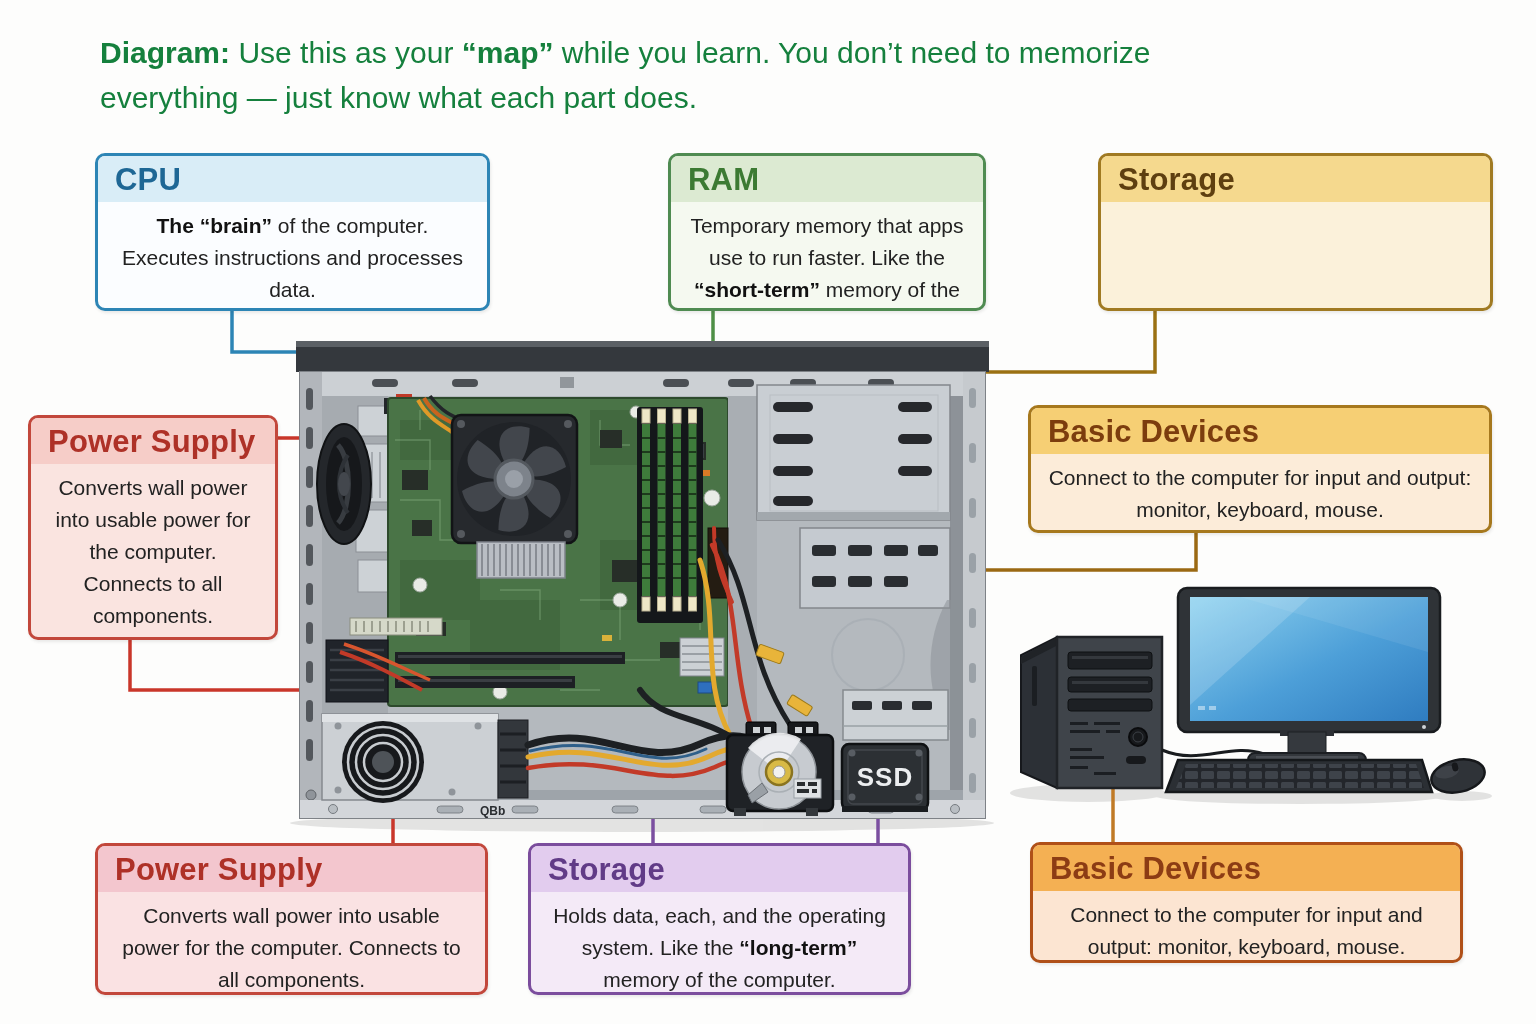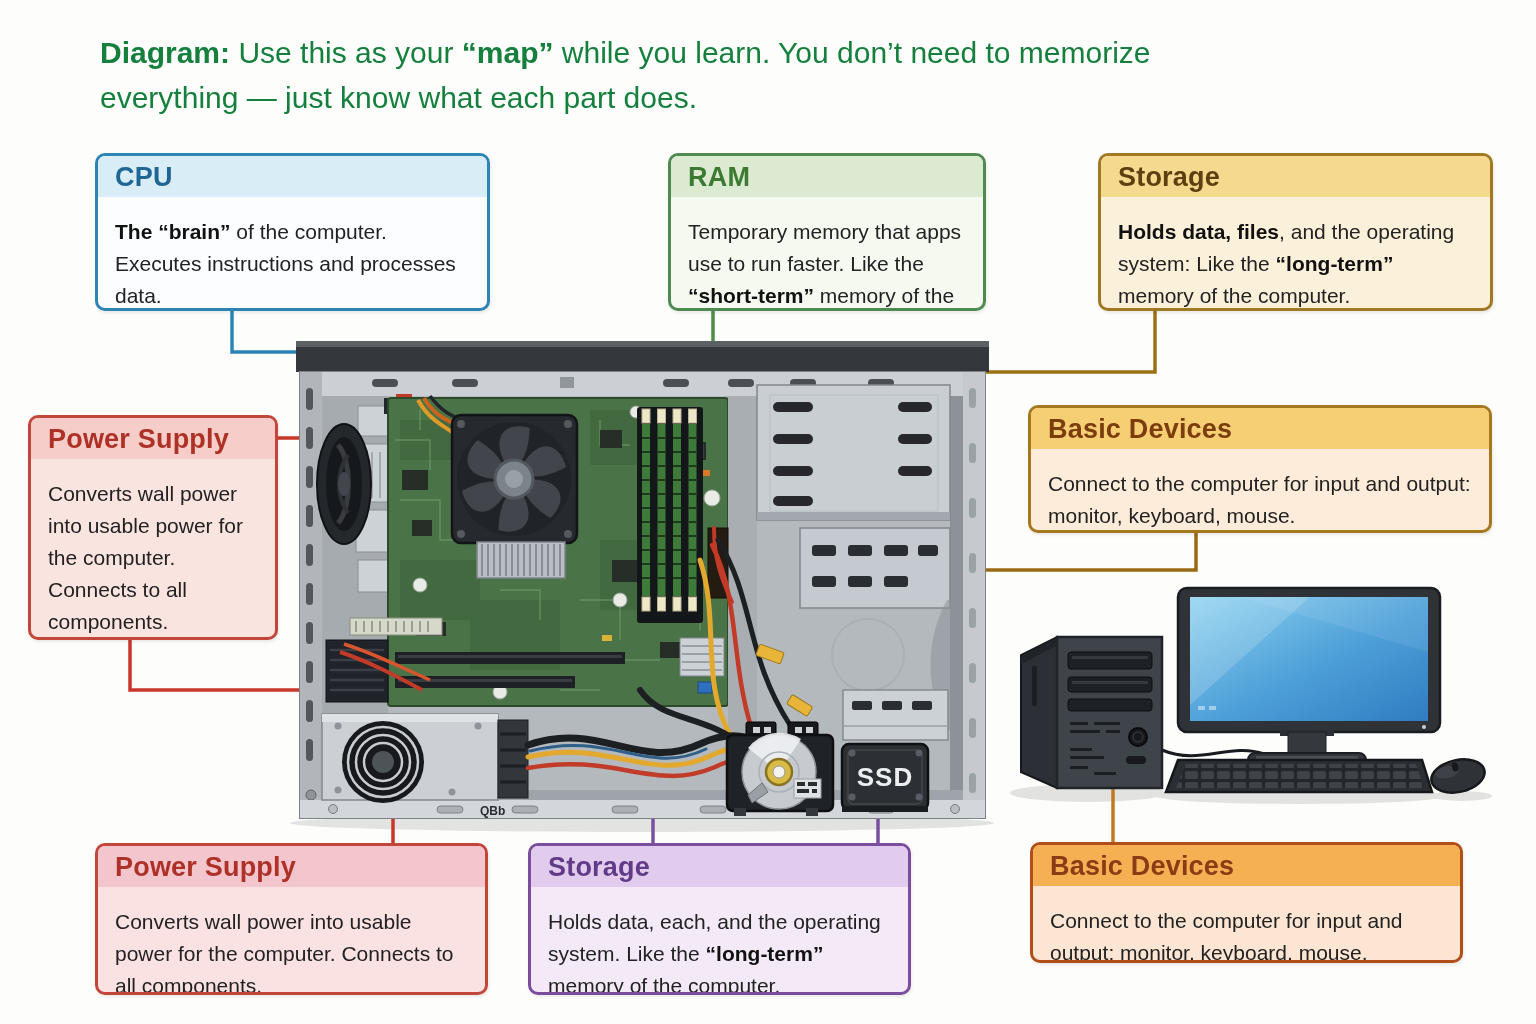--- a/index.html
+++ b/index.html
@@ -6,22 +6,22 @@
   #stage{position:relative;width:1536px;height:1024px;background:#fdfdfc;overflow:hidden;
          font-family:"Liberation Sans",sans-serif;}
   #stage svg{position:absolute;left:0;top:0;}
   #page-title{position:absolute;left:100px;top:30px;width:1180px;margin:0;
               font-size:30px;line-height:1.5;color:#15803d;font-weight:400;}
   #page-title b{font-weight:700;}
   .callout{position:absolute;box-sizing:border-box;border-style:solid;border-width:3px;
            border-radius:10px;overflow:hidden;background:var(--bg);
            border-color:var(--bd);box-shadow:1px 2px 3px rgba(60,60,60,.10);}
   .co-head{background:var(--hd);padding:6px 17px 4px 17px;}
-  .co-title{font-size:27px;font-weight:700;color:var(--ti);letter-spacing:.2px;}
-  .co-body{padding:19px 17px 10px 17px;font-size:21px;line-height:1.52;color:#222;}
+  .co-title{font-size:31px;font-weight:700;color:var(--ti);letter-spacing:.2px;}
+  .co-body{padding:8px 17px 10px 17px;font-size:21px;line-height:1.52;color:#222;text-align:center;}
   .co-body b{font-weight:700;color:#111;}
   .cpu{--bd:#2d85b5;--hd:#d9edf7;--bg:#fbfdff;--ti:#1e6795;left:95px;top:153px;width:395px;height:158px;}
   .ram{--bd:#4f8b51;--hd:#dcead2;--bg:#f5f9f0;--ti:#3c7a33;left:668px;top:153px;width:318px;height:158px;}
   .storage-top{--bd:#a07a22;--hd:#f5d98e;--bg:#fbf1da;--ti:#5e3f10;left:1098px;top:153px;width:395px;height:158px;}
   .power-left{--bd:#c2473b;--hd:#f6cdc8;--bg:#fae4e0;--ti:#ae3127;left:28px;top:415px;width:250px;height:225px;}
   .basic-mid{--bd:#a6781d;--hd:#f6cf74;--bg:#fcecd9;--ti:#7c3d0e;left:1028px;top:405px;width:464px;height:128px;}
   .power-bottom{--bd:#c2473b;--hd:#f3c6ce;--bg:#fae2e3;--ti:#ae3127;left:95px;top:843px;width:393px;height:152px;}
   .storage-bottom{--bd:#7b4d9d;--hd:#e2ccee;--bg:#f4eaf7;--ti:#613b87;left:528px;top:843px;width:383px;height:152px;}
   .basic-bottom{--bd:#b05018;--hd:#f4b053;--bg:#fce5d2;--ti:#8c3c14;left:1030px;top:842px;width:433px;height:121px;}
 </style>
@@ -428,21 +428,20 @@
   <div class="co-body"><b>The “brain”</b><span> of the computer. Executes instructions and processes data.</span></div>
 </div>
 
 <div class="callout ram">
   <div class="co-head"><span class="co-title">RAM</span></div>
   <div class="co-body"><span>Temporary memory that apps use to run faster. Like the </span><b>“short-term”</b><span> memory of the computer.</span></div>
 </div>
 
 <div class="callout storage-top">
   <div class="co-head"><span class="co-title">Storage</span></div>
-  <div class="co-body"><b>Holds data, files</b><span>, and the operating system: Like the </span><b>“long-term”</b><span> memory of the computer.</span></div>
 </div>
 
 <div class="callout power-left">
   <div class="co-head"><span class="co-title">Power Supply</span></div>
   <div class="co-body"><span>Converts wall power into usable power for the computer. Connects to all components.</span></div>
 </div>
 
 <div class="callout basic-mid">
   <div class="co-head"><span class="co-title">Basic Devices</span></div>
   <div class="co-body"><span>Connect to the computer for input and output: monitor, keyboard, mouse.</span></div>

